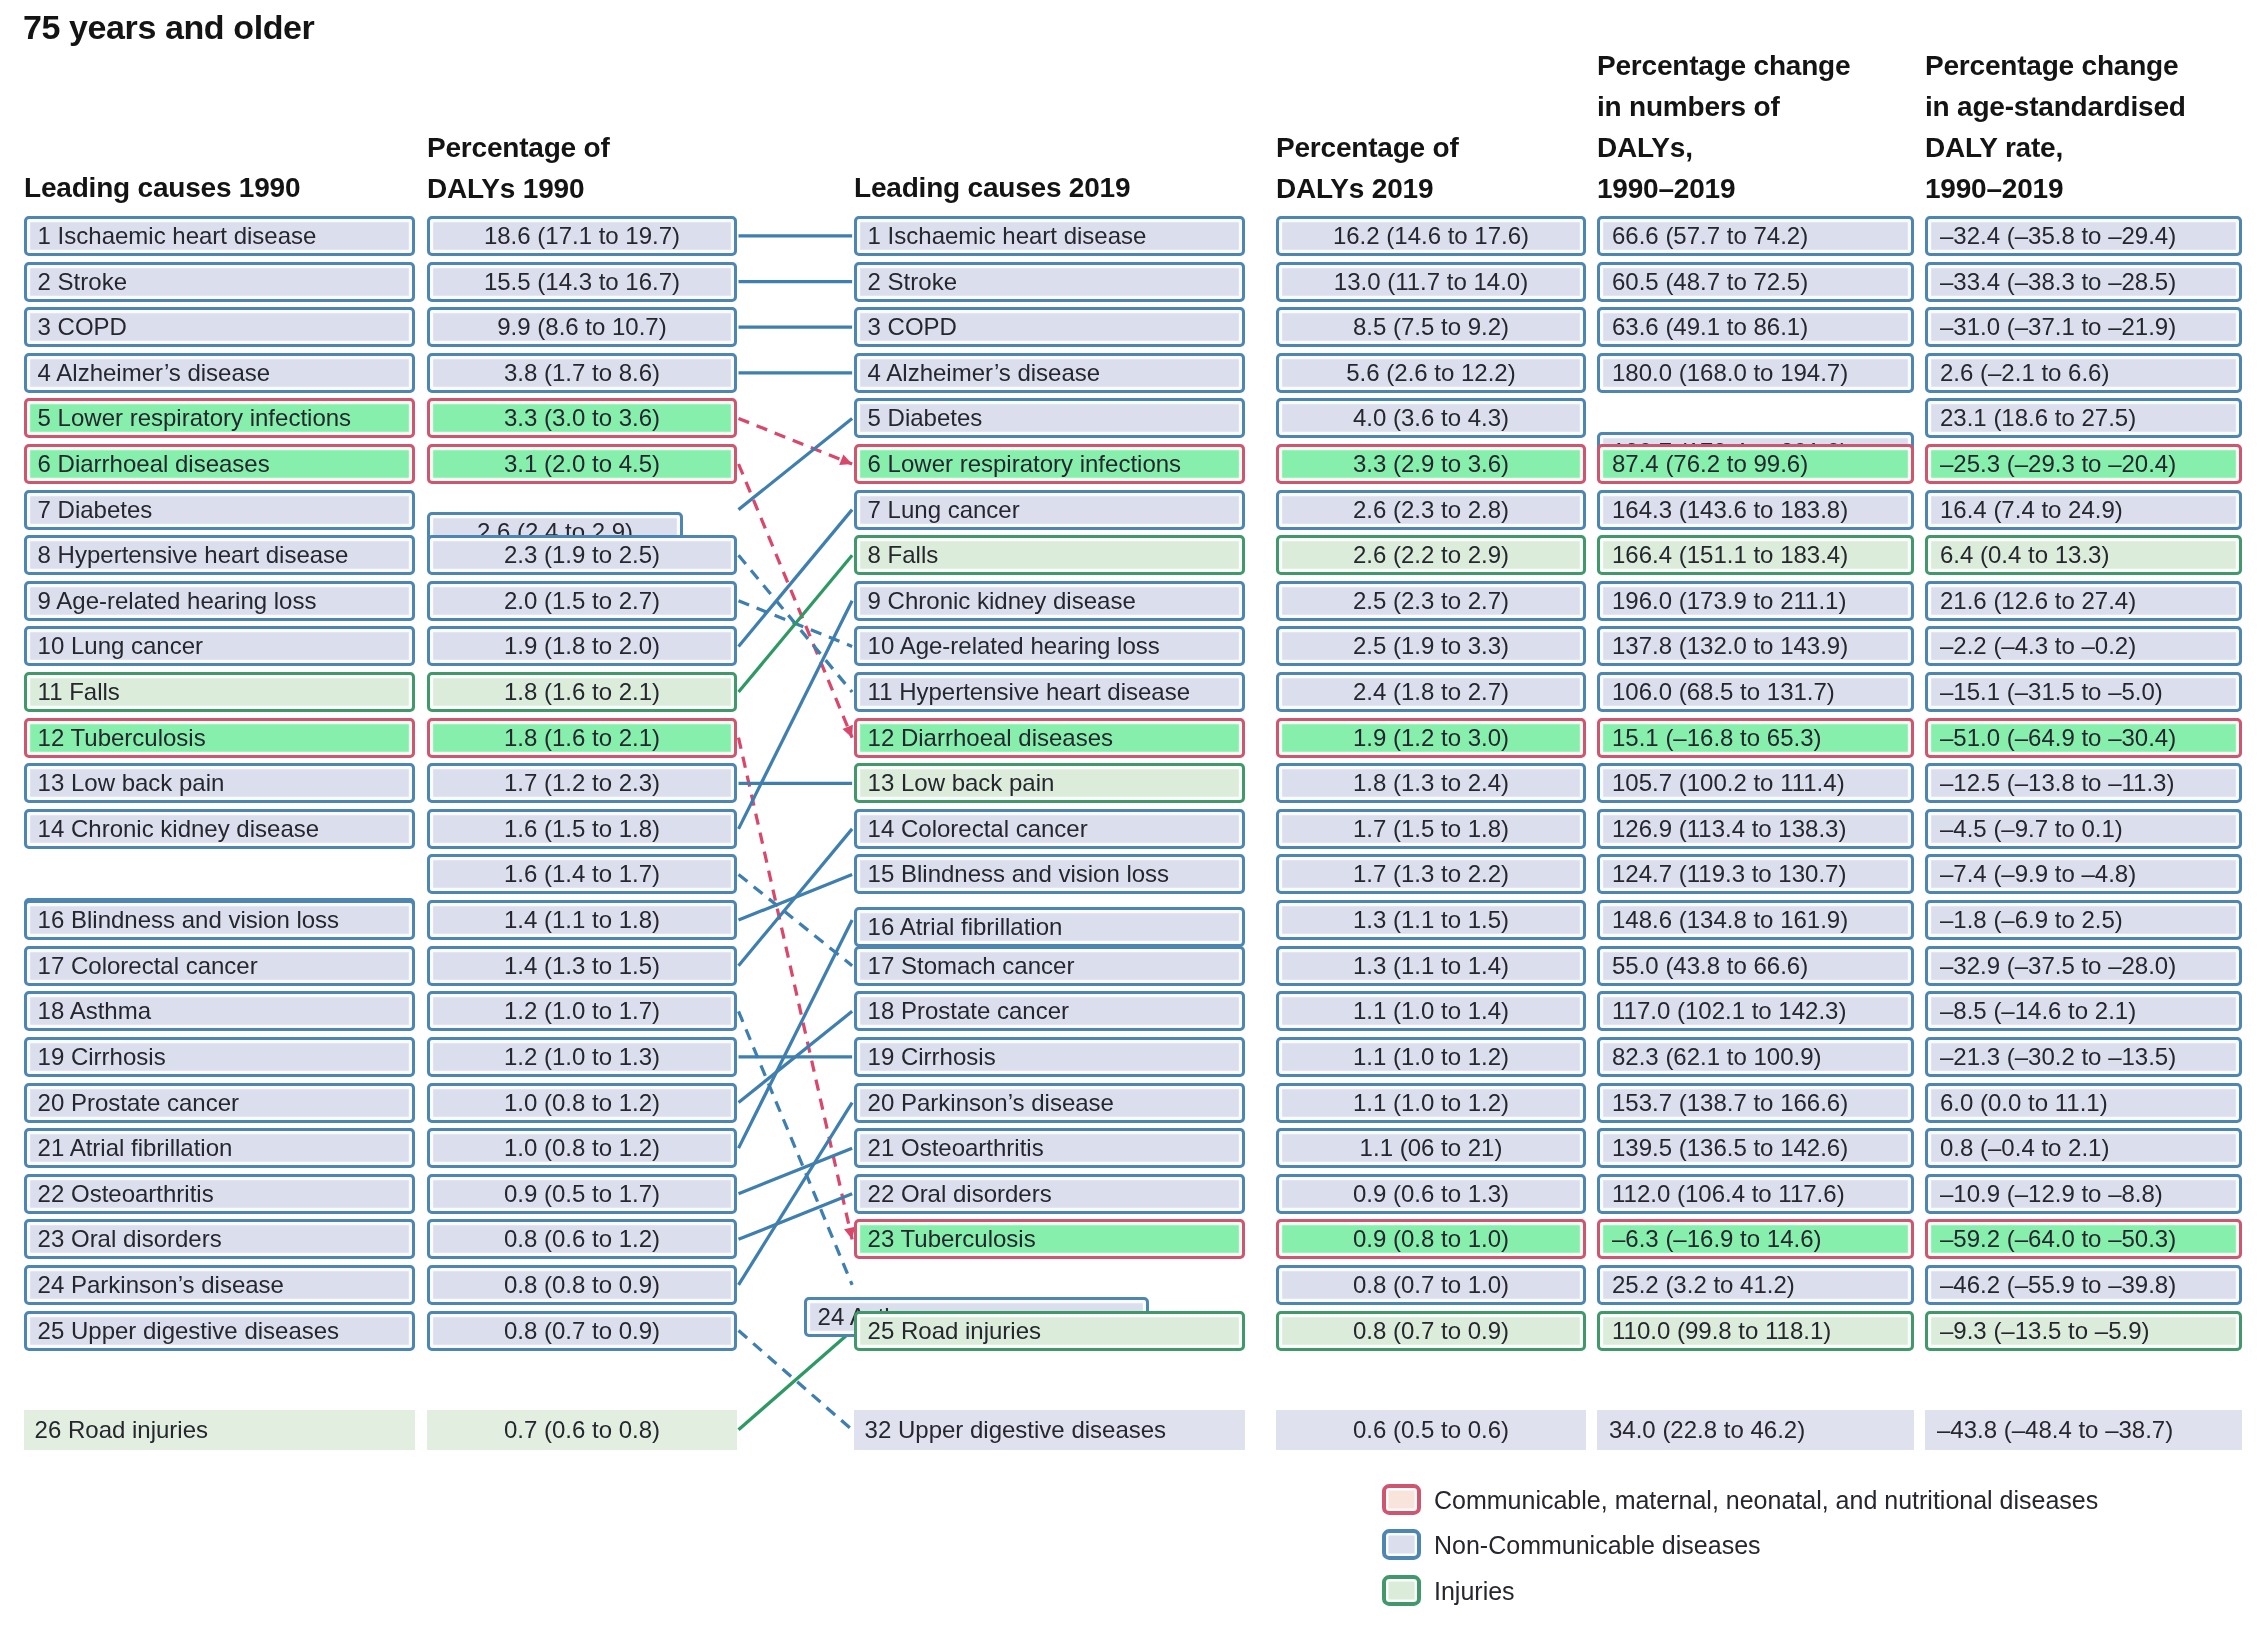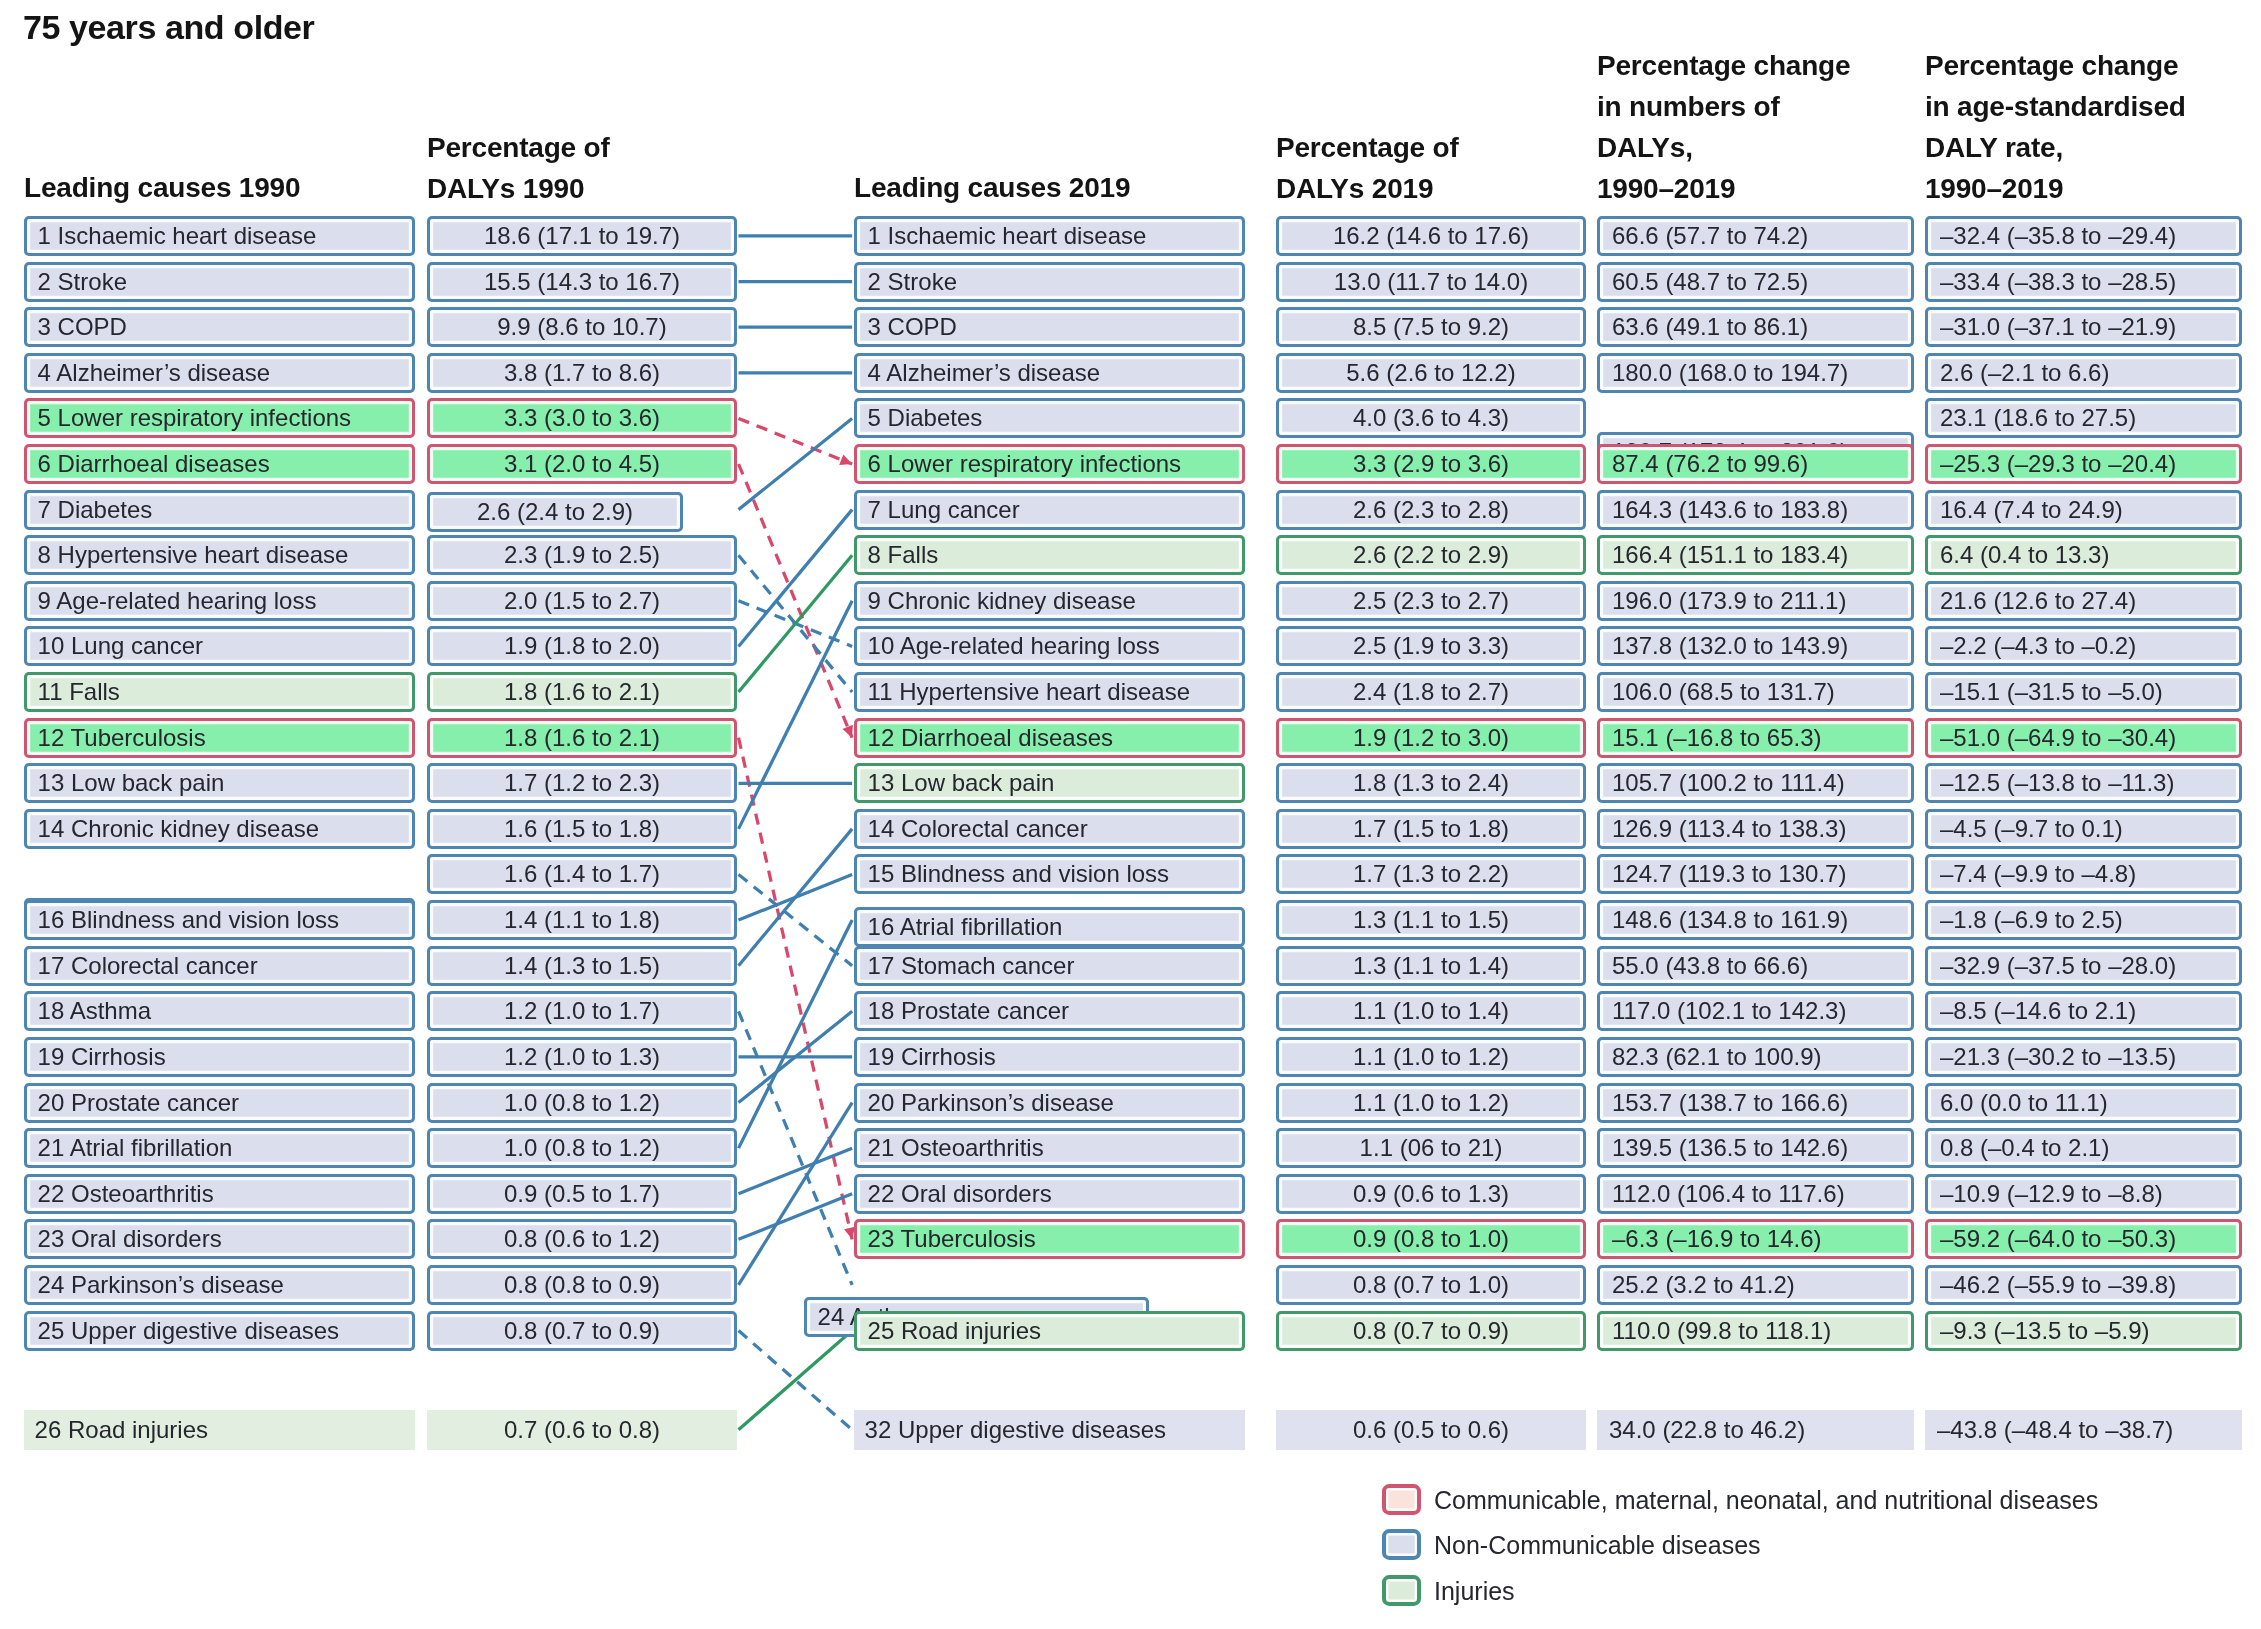--- a/index.html
+++ b/index.html
@@ -103,21 +103,21 @@
       <div class="box val cat-ncd" style="left: 427px; width: 310px; top: 262px;">15.5 (14.3 to 16.7)</div>
       <div class="box name cat-ncd" style="left: 24px; width: 391px; top: 307px;">3 COPD</div>
       <div class="box val cat-ncd" style="left: 427px; width: 310px; top: 307px;">9.9 (8.6 to 10.7)</div>
       <div class="box name cat-ncd" style="left: 24px; width: 391px; top: 353px;">4 Alzheimer’s disease</div>
       <div class="box val cat-ncd" style="left: 427px; width: 310px; top: 353px;">3.8 (1.7 to 8.6)</div>
       <div class="box name cat-cmnn" style="left: 24px; width: 391px; top: 398px;">5 Lower respiratory infections</div>
       <div class="box val cat-cmnn" style="left: 427px; width: 310px; top: 398px;">3.3 (3.0 to 3.6)</div>
       <div class="box name cat-cmnn" style="left: 24px; width: 391px; top: 444px;">6 Diarrhoeal diseases</div>
       <div class="box val cat-cmnn" style="left: 427px; width: 310px; top: 444px;">3.1 (2.0 to 4.5)</div>
       <div class="box name cat-ncd" style="left: 24px; width: 391px; top: 490px;">7 Diabetes</div>
-      <div class="box val cat-ncd" style="left: 427px; width: 256px; top: 492px;">2.6 (2.4 to 2.9)</div>
+      <div class="box val cat-ncd" style="left: 427px; width: 256px; top: 512px;">2.6 (2.4 to 2.9)</div>
       <div class="box name cat-ncd" style="left: 24px; width: 391px; top: 535px;">8 Hypertensive heart disease</div>
       <div class="box val cat-ncd" style="left: 427px; width: 310px; top: 535px;">2.3 (1.9 to 2.5)</div>
       <div class="box name cat-ncd" style="left: 24px; width: 391px; top: 581px;">9 Age-related hearing loss</div>
       <div class="box val cat-ncd" style="left: 427px; width: 310px; top: 581px;">2.0 (1.5 to 2.7)</div>
       <div class="box name cat-ncd" style="left: 24px; width: 391px; top: 626px;">10 Lung cancer</div>
       <div class="box val cat-ncd" style="left: 427px; width: 310px; top: 626px;">1.9 (1.8 to 2.0)</div>
       <div class="box name cat-inj" style="left: 24px; width: 391px; top: 672px;">11 Falls</div>
       <div class="box val cat-inj" style="left: 427px; width: 310px; top: 672px;">1.8 (1.6 to 2.1)</div>
       <div class="box name cat-cmnn" style="left: 24px; width: 391px; top: 718px;">12 Tuberculosis</div>
       <div class="box val cat-cmnn" style="left: 427px; width: 310px; top: 718px;">1.8 (1.6 to 2.1)</div>

